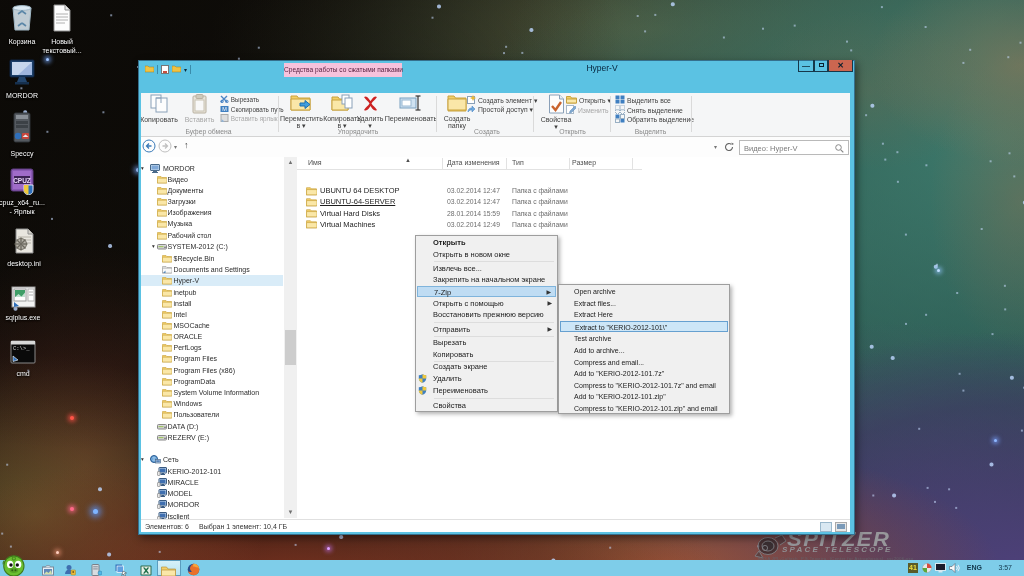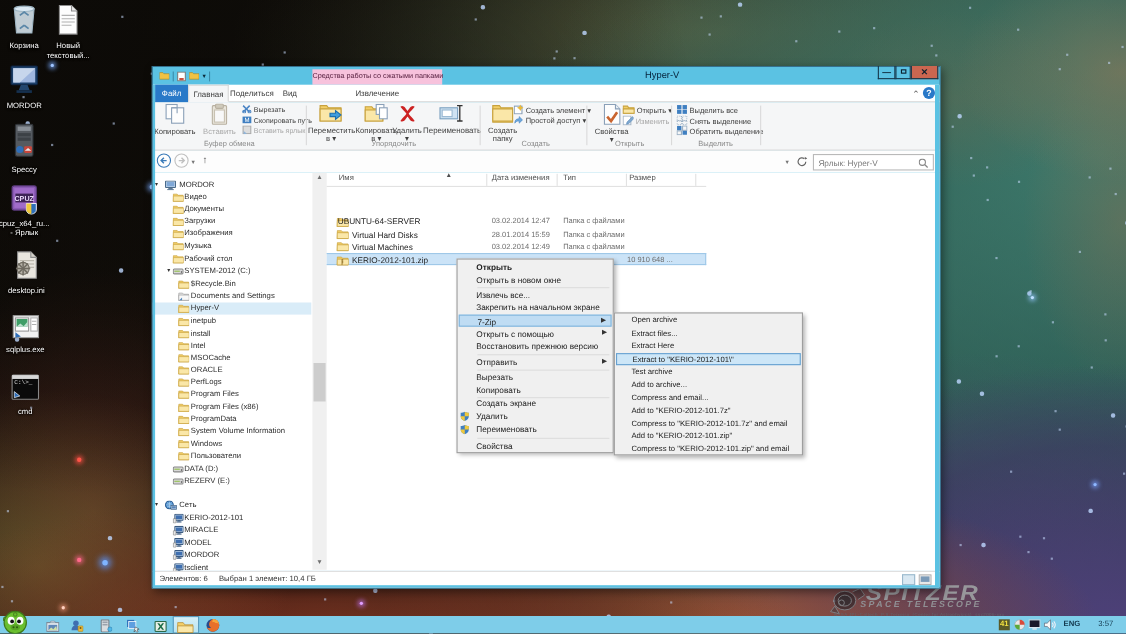--- a/index.html
+++ b/index.html
@@ -234,29 +234,20 @@
   <div style="width:1px;height:9px;background:#3a8cab;"></div>
  </div>
  <div id="tooltab">Средства работы со сжатыми папками</div>
  <div id="title">Hyper-V</div>
  <div id="wbtns">
   <div id="bmin">—</div>
         <div id="bmax"><span style="display:inline-block;width:5px;height:4px;border:1.5px solid #0a1f2e;vertical-align:1px;"></span></div>
         <div id="bclose">✕</div>
  </div>
 </div>
-<div id="tabstrip">
- <div class="tab" id="tab-file" style="left:2px;width:30px;">Файл</div>
- <div class="tab" id="tab-active" style="left:32px;width:37px;">Главная</div>
- <div class="tab" style="left:69px;width:42px;">Поделиться</div>
- <div class="tab" style="left:111px;width:27px;">Вид</div>
- <div class="tab" style="left:145px;width:118px;">Извлечение</div>
- <div style="position:absolute;right:18px;top:4px;font-size:8px;color:#555;">⌃</div>
- <div style="position:absolute;right:4px;top:2px;width:11px;height:11px;border-radius:50%;background:#2979c8;color:#fff;font-size:8px;font-weight:bold;text-align:center;line-height:11px;">?</div>
-</div>
 <div id="ribbon">
  <div class="rbig" style="left:0px;top:1px;width:40px;">
   <svg width="19" height="20" viewBox="0 0 19 20">
           <rect x="1" y="1" width="10" height="13" fill="#fdfdfd" stroke="#8aa0b8"></rect>
           <rect x="6" y="4" width="11" height="14" fill="#fdfdfd" stroke="#8aa0b8"></rect>
           <path d="M6 4 l5 0 l0 5" fill="none" stroke="#8aa0b8"></path>
         </svg>
   <div>Копировать</div>
  </div>
  <div class="rbig gray" style="left:43px;top:1px;width:35px;">
@@ -406,21 +397,21 @@
         <path d="M4.5 7 H9 M7 4.5 L9.5 7 L7 9.5" stroke="#c0c0c0" stroke-width="1.3" fill="none"></path>
       </svg>
  <div style="position:absolute;left:35px;top:6px;font-size:6px;color:#777;">▾</div>
  <div style="position:absolute;left:45px;top:3px;font-size:9px;color:#444;">↑</div>
  <div style="position:absolute;left:575px;top:6px;font-size:6px;color:#777;">▾</div>
  <svg width="10" height="10" viewBox="0 0 10 10" style="position:absolute;left:585px;top:5px;">
         <path d="M8.5 5 a3.5 3.5 0 1 1 -1.2 -2.6" fill="none" stroke="#666" stroke-width="1.1"></path>
         <path d="M7.5 0.5 l0.3 2.4 l2.2 -0.8 Z" fill="#666"></path>
       </svg>
  <div id="sbox">
-        <span style="position:absolute;left:4px;top:1px;">Ярлык: Hyper-V</span>
+        <span style="position:absolute;left:4px;top:1px;">Видео: Hyper-V</span>
   <svg width="9" height="9" viewBox="0 0 9 9" style="position:absolute;right:4px;top:3px;">
           <circle cx="3.5" cy="3.5" r="2.8" fill="none" stroke="#888"></circle>
           <line x1="5.8" y1="5.8" x2="8.3" y2="8.3" stroke="#888" stroke-width="1.2"></line>
         </svg>
  </div>
 </div>
 <div id="mainarea">
  <div id="tree">
         <div class="ti" style="left:0;top:5.5px;width:144px;">
           <span style="position:absolute;left:2px;top:0;font-size:5.5px;color:#333;">▾</span>
@@ -675,55 +666,55 @@
         <div class="fhdr" style="left:11px;">Имя</div>
         <div class="fhdr" style="left:108px;top:-3px;font-size:6px;">▲</div>
         <div class="fhdr" style="left:150px;">Дата изменения</div>
         <div class="fhdr" style="left:215px;">Тип</div>
         <div class="fhdr" style="left:275px;">Размер</div>
         <div style="position:absolute;left:145px;top:1px;width:1px;height:11px;background:#e2e2e2;"></div>
         <div style="position:absolute;left:209px;top:1px;width:1px;height:11px;background:#e2e2e2;"></div>
         <div style="position:absolute;left:272px;top:1px;width:1px;height:11px;background:#e2e2e2;"></div>
         <div style="position:absolute;left:335px;top:1px;width:1px;height:11px;background:#e2e2e2;"></div>
         <div style="position:absolute;left:0;top:12px;width:345px;height:1px;background:#e2e2e2;"></div>
+        <div class="frow" style="left:0;top:28.2px;width:345px;">
+          <span style="position:absolute;left:9px;top:0.5px;"><svg width="11" height="10" viewBox="0 0 10 9">
+              <path d="M0.5 1.5 h3.5 l1 1 h4.5 v5.5 h-9.5 Z" fill="#f3cf68" stroke="#c8a23e" stroke-width="0.6"></path>
+              <path d="M0.5 3.2 h9.5 v4.8 h-9.5 Z" fill="#fae7a8" stroke="#c8a23e" stroke-width="0.6"></path>
+            </svg></span>
+          <span style="position:absolute;left:23px;">UBUNTU 64 DESKTOP</span>
+          <span class="fmeta" style="position:absolute;left:150px;">03.02.2014 12:47</span>
+          <span class="fmeta" style="position:absolute;left:215px;">Папка с файлами</span>
+        </div>
         <div class="frow" style="left:0;top:39.4px;width:345px;">
           <span style="position:absolute;left:9px;top:0.5px;"><svg width="11" height="10" viewBox="0 0 10 9">
               <path d="M0.5 1.5 h3.5 l1 1 h4.5 v5.5 h-9.5 Z" fill="#f3cf68" stroke="#c8a23e" stroke-width="0.6"></path>
               <path d="M0.5 3.2 h9.5 v4.8 h-9.5 Z" fill="#fae7a8" stroke="#c8a23e" stroke-width="0.6"></path>
             </svg></span>
-          <span style="position:absolute;left:10px;">UBUNTU-64-SERVER</span>
+          <span style="position:absolute;left:23px;text-decoration:underline;">UBUNTU-64-SERVER</span>
           <span class="fmeta" style="position:absolute;left:150px;">03.02.2014 12:47</span>
           <span class="fmeta" style="position:absolute;left:215px;">Папка с файлами</span>
         </div>
         <div class="frow" style="left:0;top:50.599999999999994px;width:345px;">
           <span style="position:absolute;left:9px;top:0.5px;"><svg width="11" height="10" viewBox="0 0 10 9">
               <path d="M0.5 1.5 h3.5 l1 1 h4.5 v5.5 h-9.5 Z" fill="#f3cf68" stroke="#c8a23e" stroke-width="0.6"></path>
               <path d="M0.5 3.2 h9.5 v4.8 h-9.5 Z" fill="#fae7a8" stroke="#c8a23e" stroke-width="0.6"></path>
             </svg></span>
           <span style="position:absolute;left:23px;">Virtual Hard Disks</span>
           <span class="fmeta" style="position:absolute;left:150px;">28.01.2014 15:59</span>
           <span class="fmeta" style="position:absolute;left:215px;">Папка с файлами</span>
         </div>
         <div class="frow" style="left:0;top:61.8px;width:345px;">
           <span style="position:absolute;left:9px;top:0.5px;"><svg width="11" height="10" viewBox="0 0 10 9">
               <path d="M0.5 1.5 h3.5 l1 1 h4.5 v5.5 h-9.5 Z" fill="#f3cf68" stroke="#c8a23e" stroke-width="0.6"></path>
               <path d="M0.5 3.2 h9.5 v4.8 h-9.5 Z" fill="#fae7a8" stroke="#c8a23e" stroke-width="0.6"></path>
             </svg></span>
           <span style="position:absolute;left:23px;">Virtual Machines</span>
           <span class="fmeta" style="position:absolute;left:150px;">03.02.2014 12:49</span>
           <span class="fmeta" style="position:absolute;left:215px;">Папка с файлами</span>
-        </div>
-        <div class="frow" style="left:0;top:73px;width:345px;background:#cbe3f7;border:1px solid #9fc8e8;border-left:none;">
-          <span style="position:absolute;left:9px;top:0.5px;"><svg width="11" height="10" viewBox="0 0 10 9">
-              <path d="M0.5 1.5 h3.5 l1 1 h4.5 v5.5 h-9.5 Z" fill="#f3cf68" stroke="#c8a23e" stroke-width="0.6"></path>
-              <path d="M0.5 3.2 h9.5 v4.8 h-9.5 Z" fill="#fae7a8" stroke="#c8a23e" stroke-width="0.6"></path>
-              <path d="M4.5 3.2 v4.8 M4.5 3.8 h1 M4.5 5 h1 M4.5 6.2 h1" stroke="#8a6a20" stroke-width="0.7" fill="none"></path>
-            </svg></span>
-          <span style="position:absolute;left:23px;">KERIO-2012-101.zip</span>
-          <span class="fmeta" style="position:absolute;left:273px;">10 910 648 ...</span>
         </div>
       </div>
 </div>
 <div id="status">
  <span style="position:absolute;left:6px;">Элементов: 6</span>
  <span style="position:absolute;left:60px;">Выбран 1 элемент: 10,4 ГБ</span>
  <div style="position:absolute;right:22px;top:2px;width:12px;height:10px;background:#d9e8f2;border:1px solid #9ab8cc;"></div>
  <svg width="12" height="10" viewBox="0 0 12 10" style="position:absolute;right:7px;top:2px;">
         <rect x="0.5" y="0.5" width="11" height="9" fill="#e8e8e8" stroke="#aaa"></rect>
         <rect x="2" y="2" width="8" height="5" fill="#7a9ab8"></rect>

